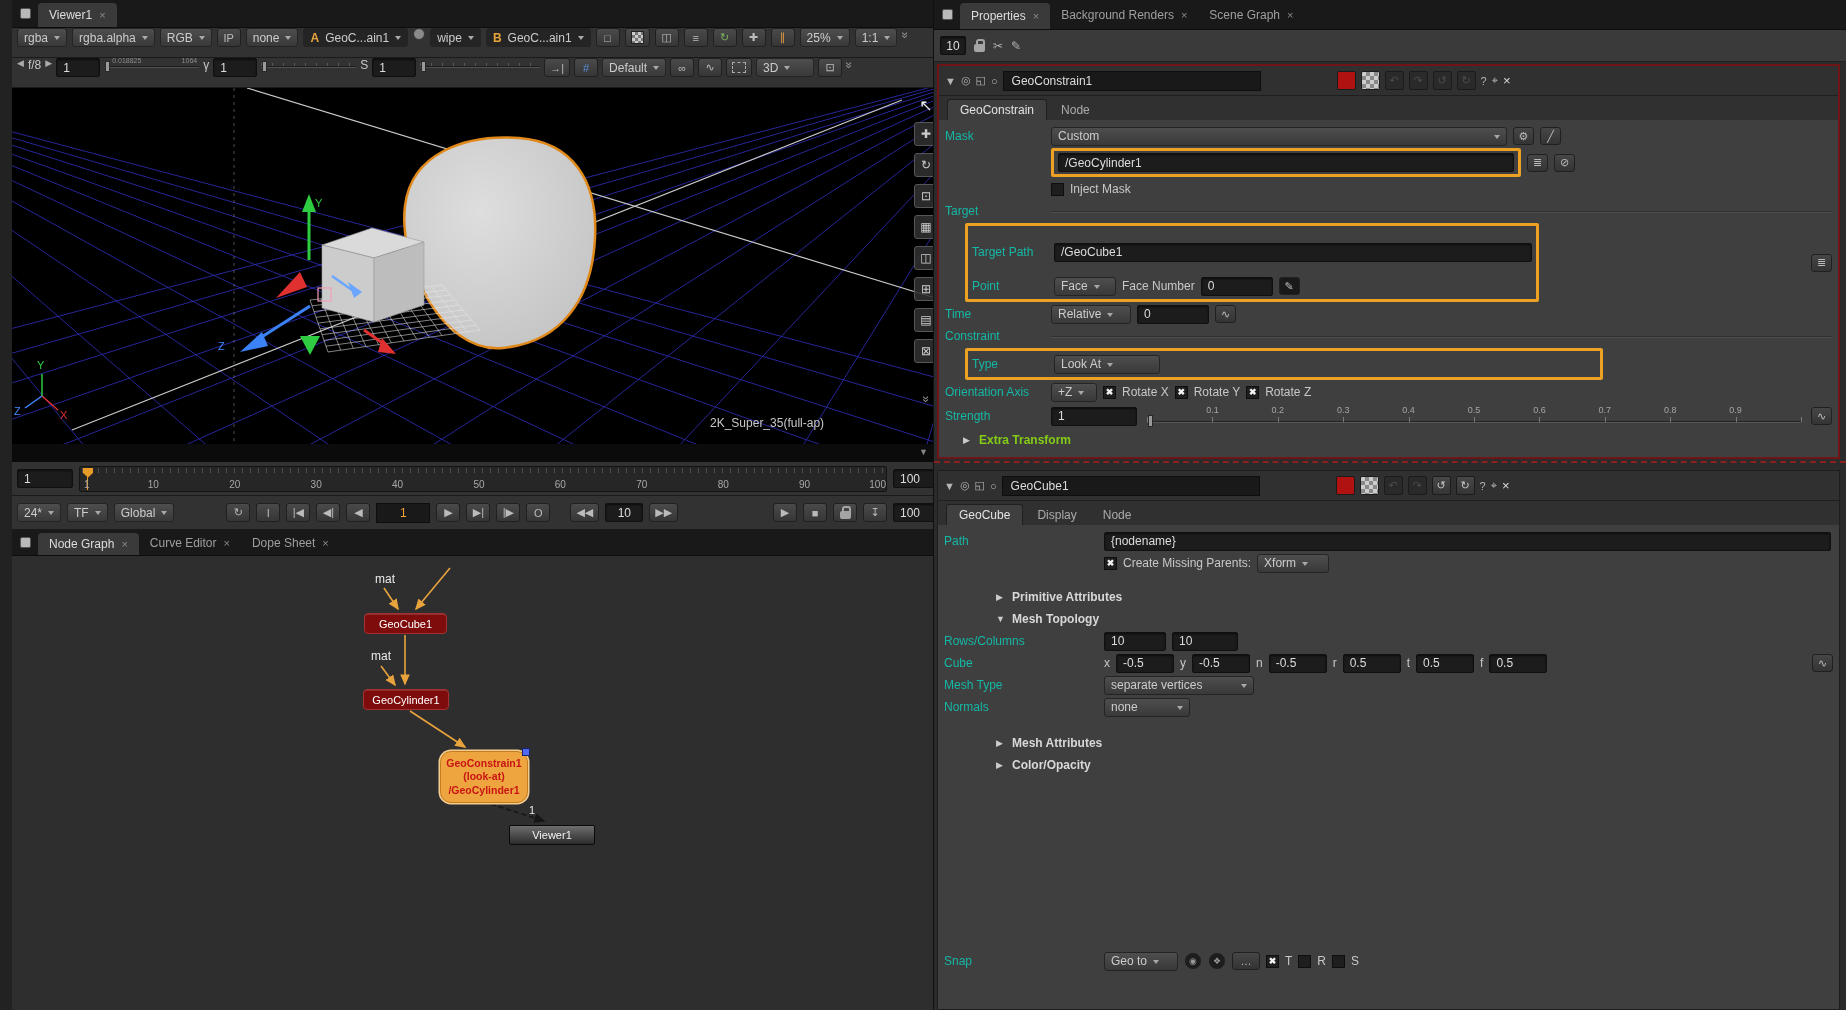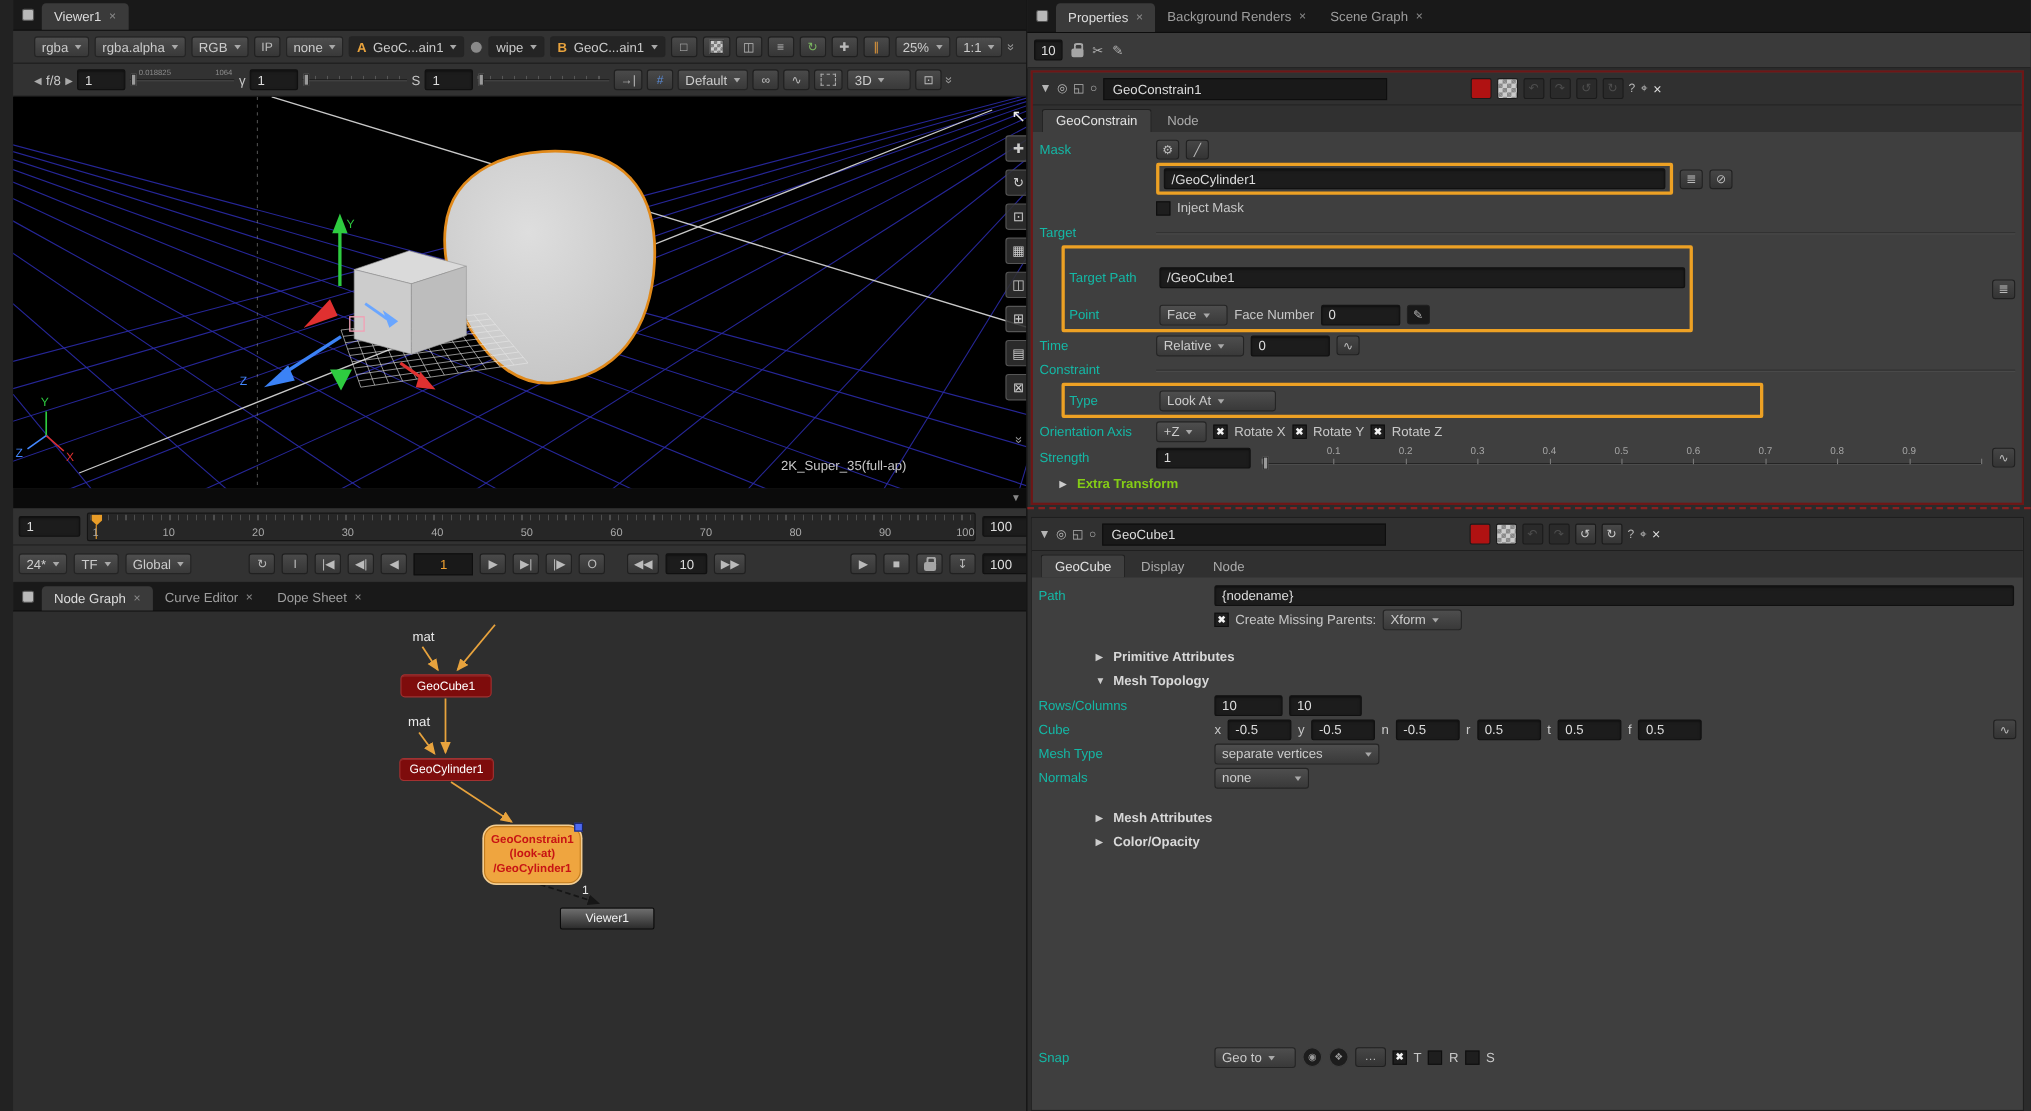--- a/index.html
+++ b/index.html
@@ -10,21 +10,21 @@
   .left-col { position:absolute; left:12px; top:0; width:932px; height:1010px; background:#2e2e2e; }
   .props-col { position:absolute; left:933px; top:0; width:913px; height:1010px; background:#2b2b2b; border-left:1px solid #101010; }
 
   .tabbar { display:flex; align-items:stretch; background:#191919; border-bottom:1px solid #0d0d0d; }
   .pane-grip { width:26px; display:flex; align-items:center; justify-content:center; }
   .grip-sq { width:11px; height:11px; background:#b9b9b9; border:1px solid #555; border-radius:2px; }
   .tab { display:flex; align-items:center; gap:7px; padding:0 11px; color:#9f9f9f; }
   .tab.active { background:#3a3a3a; color:#ddd; border-radius:4px 4px 0 0; margin-top:3px; }
   .tab-x { color:#8a8a8a; font-size:11px; }
 
-  .toolbar { display:flex; align-items:center; gap:5px; background:#323232; padding:0 19px; border-bottom:1px solid #1a1a1a; }
+  .toolbar { display:flex; align-items:flex-start; gap:5px; background:#323232; padding:0 5px; border-bottom:1px solid #1a1a1a; }
 
   .dd { display:inline-flex; align-items:center; gap:6px; background:linear-gradient(#4e4e4e,#393939);
     border:1px solid #242424; border-radius:3px; padding:0 6px; height:19px; color:#ccc; white-space:nowrap; flex:none; }
   .dd::after { content:""; border:3px solid transparent; border-top:4px solid #a9a9a9; margin-top:4px; }
   .dd.dark { background:#242424; }
   .inp { background:#1c1c1c; border:1px solid #101010; box-shadow:inset 0 1px 2px rgba(0,0,0,.55);
     color:#ddd; padding:0 6px; height:19px; display:flex; align-items:center; border-radius:2px; flex:none; overflow:hidden; white-space:nowrap; }
   .ibtn { height:19px; min-width:24px; padding:0 5px; display:flex; align-items:center; justify-content:center;
     background:linear-gradient(#4a4a4a,#363636); border:1px solid #202020; border-radius:3px; color:#bbb; flex:none; font-size:11px; }
   .letter-a { color:#e8a33d; font-weight:bold; }
@@ -576,20 +576,24 @@
       <span class="hdr-icon">⌖</span>
       <span class="hdr-icon" style="font-size:13px;color:#ddd">×</span>
     </div>
     <div class="panel-tabs">
       <span class="ptab active">GeoConstrain</span>
       <span class="ptab">Node</span>
     </div>
     <div class="panel-body">
       <div class="prow">
         <span class="plbl w-gc">Mask</span>
+        <div class="dd" style="width:456px">
+            <span>Custom</span>
+            <span style="flex:1"></span>
+          </div>
         <span class="icon-sm">
             <span>⚙</span>
           </span>
         <span class="icon-sm">
             <span>╱</span>
           </span>
       </div>
       <div class="prow">
         <span class="plbl w-gc"></span>
         <div class="orange-box" style="width:470px">

